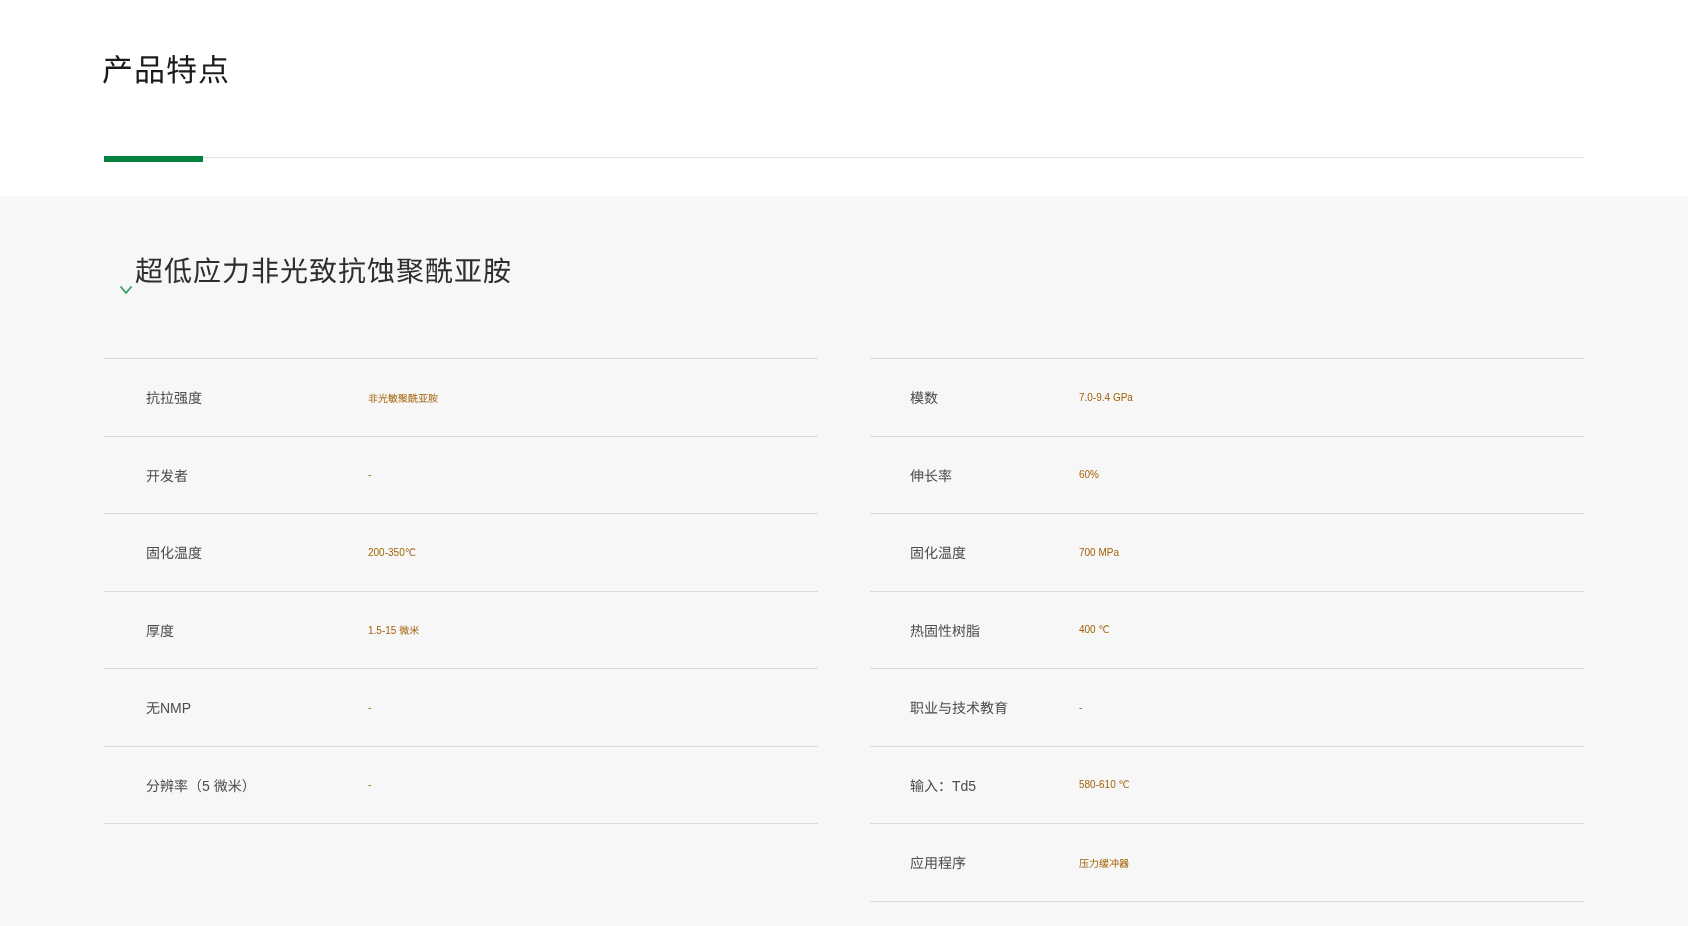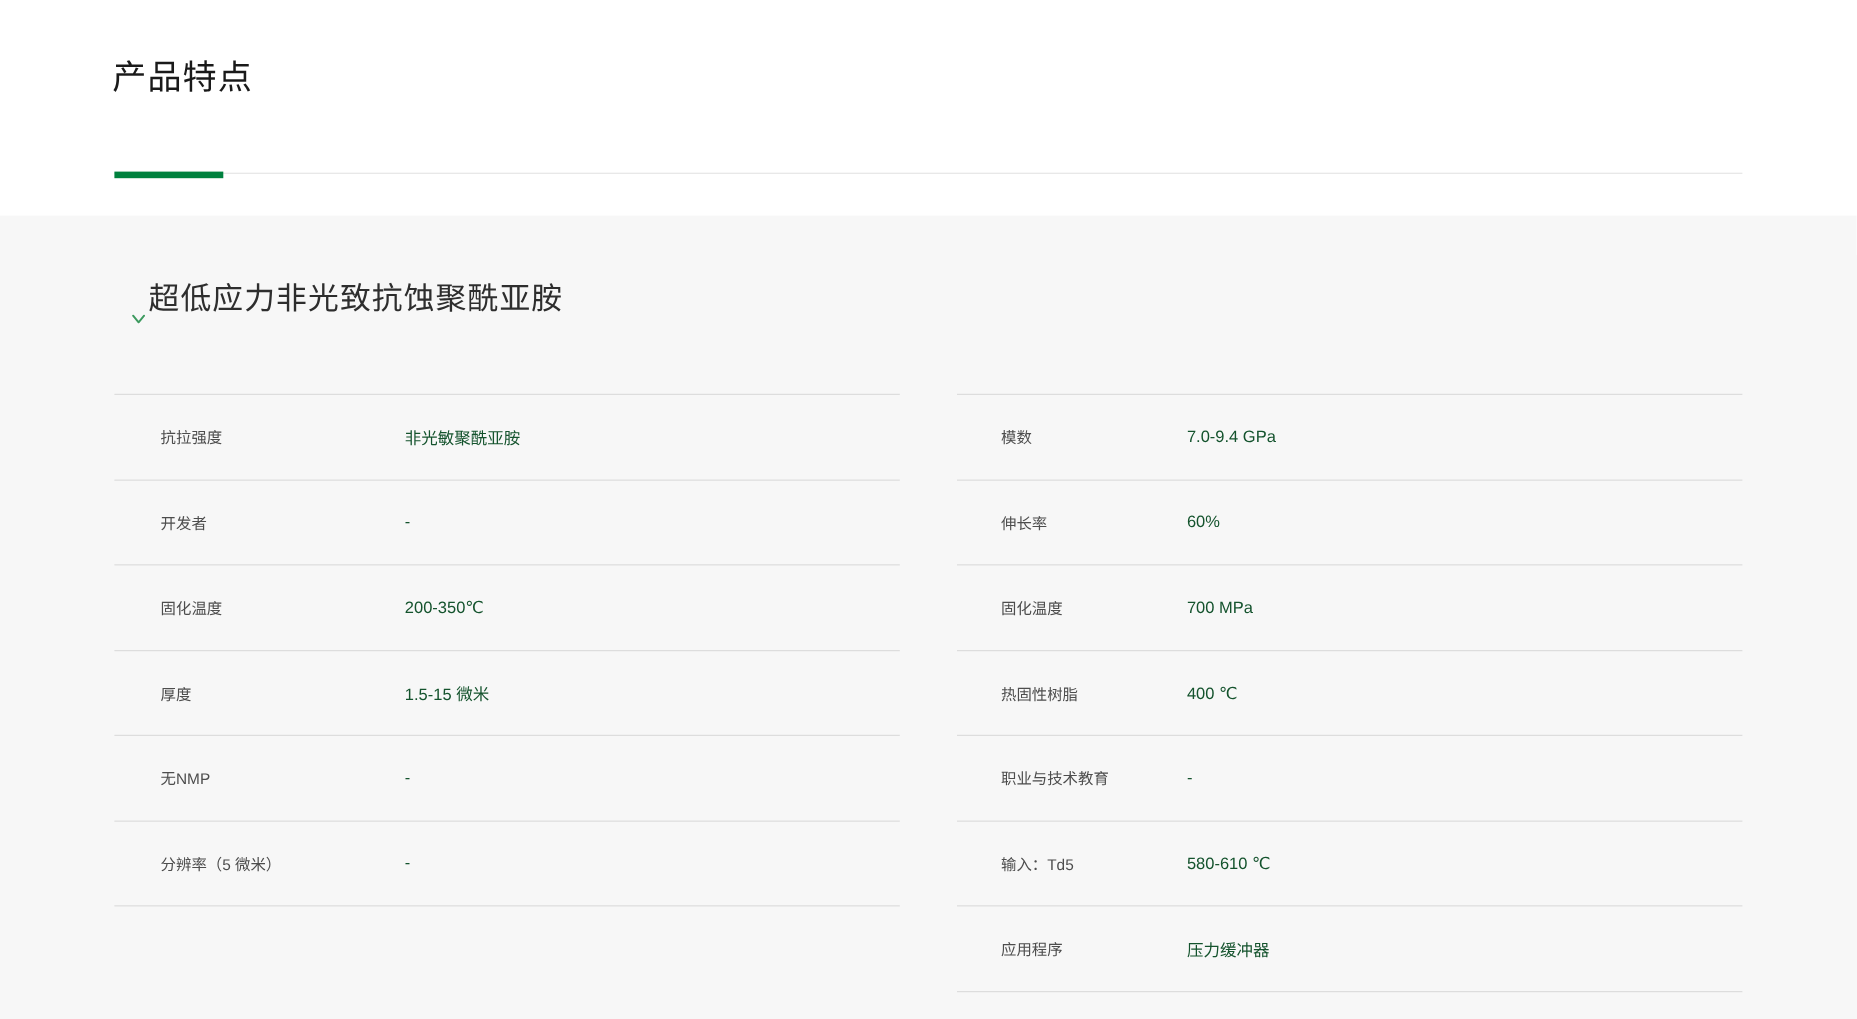--- a/index.html
+++ b/index.html
@@ -95,22 +95,22 @@
   }
   .spec-label {
     font-size: 14px;
     color: #4d4d4d;
     flex-shrink: 0;
   }
   .left-col .spec-label { width: 222px; }
   .right-col .spec-label { width: 169px; padding-left: 0; }
   .right-col .spec-row { padding-left: 40px; }
   .spec-value {
-    font-size: 15px;
-    color: #14532d;
+    font-size: 10px;
+    color: #a16207;
   }
 </style>
 </head>
 <body>
 
 <div class="page">
 
   <header class="page-head">
     <h1 class="page-title">产品特点</h1>
     <div class="rule">

